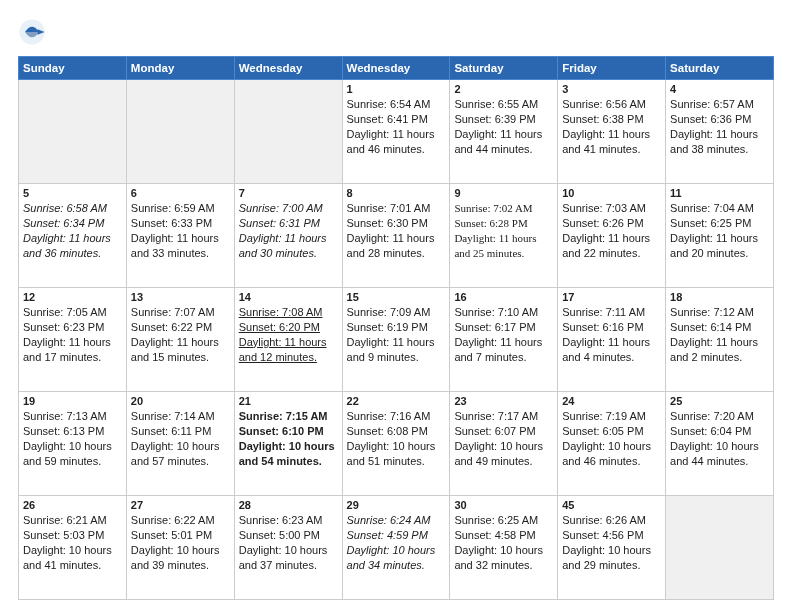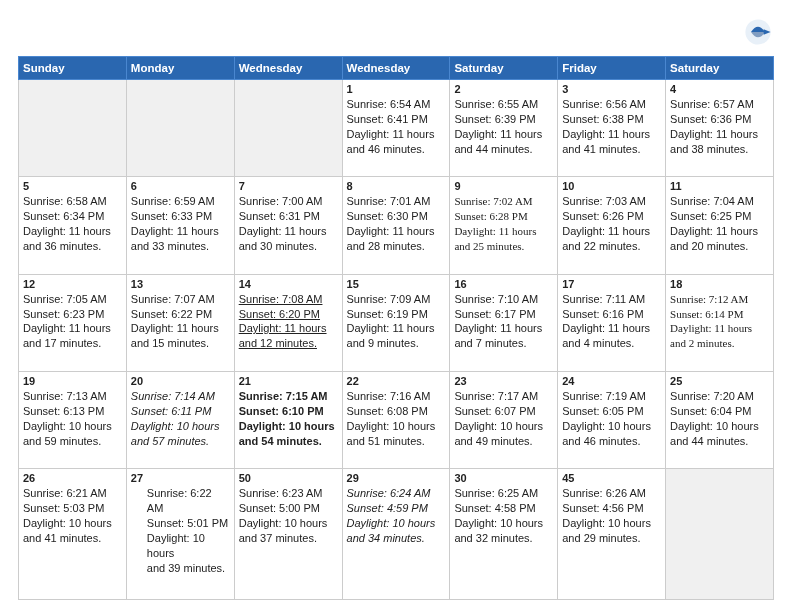--- a/index.html
+++ b/index.html
@@ -10,21 +10,20 @@
       height: 612px;
       overflow: hidden;
     }
     .page {
       width: 792px;
       height: 612px;
       padding: 18px 18px 12px 18px;
       display: flex;
       flex-direction: column;
       gap: 6px;
-      align-items: flex-end;
     }
     .header {
       display: flex;
       justify-content: space-between;
       align-items: flex-start;
       padding-bottom: 4px;
     }
     .logo {
       display: flex;
       align-items: center;
@@ -168,35 +167,35 @@
             <span class="day-number">4</span>
             <div class="cell-text" style="white-space: pre-line;">Sunrise: 6:57 AM
 Sunset: 6:36 PM
 Daylight: 11 hours
 and 38 minutes.</div>
           </td>
         </tr>
         <tr>
           <td>
             <span class="day-number">5</span>
-            <div class="cell-text" style="white-space: pre-line;">Sunrise: 6:58 AM
+            <div class="cell-text" style="white-space: pre-line; font-style: italic;">Sunrise: 6:58 AM
 Sunset: 6:34 PM
 Daylight: 11 hours
 and 36 minutes.</div>
           </td>
           <td>
             <span class="day-number">6</span>
             <div class="cell-text" style="white-space: pre-line;">Sunrise: 6:59 AM
 Sunset: 6:33 PM
 Daylight: 11 hours
 and 33 minutes.</div>
           </td>
           <td>
             <span class="day-number">7</span>
-            <div class="cell-text" style="white-space: pre-line;">Sunrise: 7:00 AM
+            <div class="cell-text" style="white-space: pre-line; font-style: italic;">Sunrise: 7:00 AM
 Sunset: 6:31 PM
 Daylight: 11 hours
 and 30 minutes.</div>
           </td>
           <td>
             <span class="day-number">8</span>
             <div class="cell-text" style="white-space: pre-line;">Sunrise: 7:01 AM
 Sunset: 6:30 PM
 Daylight: 11 hours
 and 28 minutes.</div>
@@ -261,37 +260,37 @@
           </td>
           <td>
             <span class="day-number">17</span>
             <div class="cell-text" style="white-space: pre-line;">Sunrise: 7:11 AM
 Sunset: 6:16 PM
 Daylight: 11 hours
 and 4 minutes.</div>
           </td>
           <td>
             <span class="day-number">18</span>
-            <div class="cell-text" style="white-space: pre-line; font-family: Liberation Serif, serif;">Sunrise: 7:12 AM
+            <div class="cell-text" style="white-space: pre-line;">Sunrise: 7:12 AM
 Sunset: 6:14 PM
 Daylight: 11 hours
 and 2 minutes.</div>
           </td>
         </tr>
         <tr>
           <td>
             <span class="day-number">19</span>
             <div class="cell-text" style="white-space: pre-line;">Sunrise: 7:13 AM
 Sunset: 6:13 PM
 Daylight: 10 hours
 and 59 minutes.</div>
           </td>
           <td>
             <span class="day-number">20</span>
-            <div class="cell-text" style="white-space: pre-line; font-style: italic;">Sunrise: 7:14 AM
+            <div class="cell-text" style="white-space: pre-line;">Sunrise: 7:14 AM
 Sunset: 6:11 PM
 Daylight: 10 hours
 and 57 minutes.</div>
           </td>
           <td>
             <span class="day-number">21</span>
             <div class="cell-text" style="white-space: pre-line; font-weight: bold;">Sunrise: 7:15 AM
 Sunset: 6:10 PM
 Daylight: 10 hours
 and 54 minutes.</div>
@@ -328,27 +327,27 @@
         <tr>
           <td>
             <span class="day-number">26</span>
             <div class="cell-text" style="white-space: pre-line;">Sunrise: 6:21 AM
 Sunset: 5:03 PM
 Daylight: 10 hours
 and 41 minutes.</div>
           </td>
           <td>
             <span class="day-number">27</span>
-            <div class="cell-text" style="white-space: pre-line; margin-left: 16px;">Sunrise: 6:22 AM
+            <div class="cell-text" style="white-space: pre-line;">Sunrise: 6:22 AM
 Sunset: 5:01 PM
 Daylight: 10 hours
 and 39 minutes.</div>
           </td>
           <td>
-            <span class="day-number">50</span>
+            <span class="day-number">28</span>
             <div class="cell-text" style="white-space: pre-line;">Sunrise: 6:23 AM
 Sunset: 5:00 PM
 Daylight: 10 hours
 and 37 minutes.</div>
           </td>
           <td>
             <span class="day-number">29</span>
             <div class="cell-text" style="white-space: pre-line; font-style: italic;">Sunrise: 6:24 AM
 Sunset: 4:59 PM
 Daylight: 10 hours

